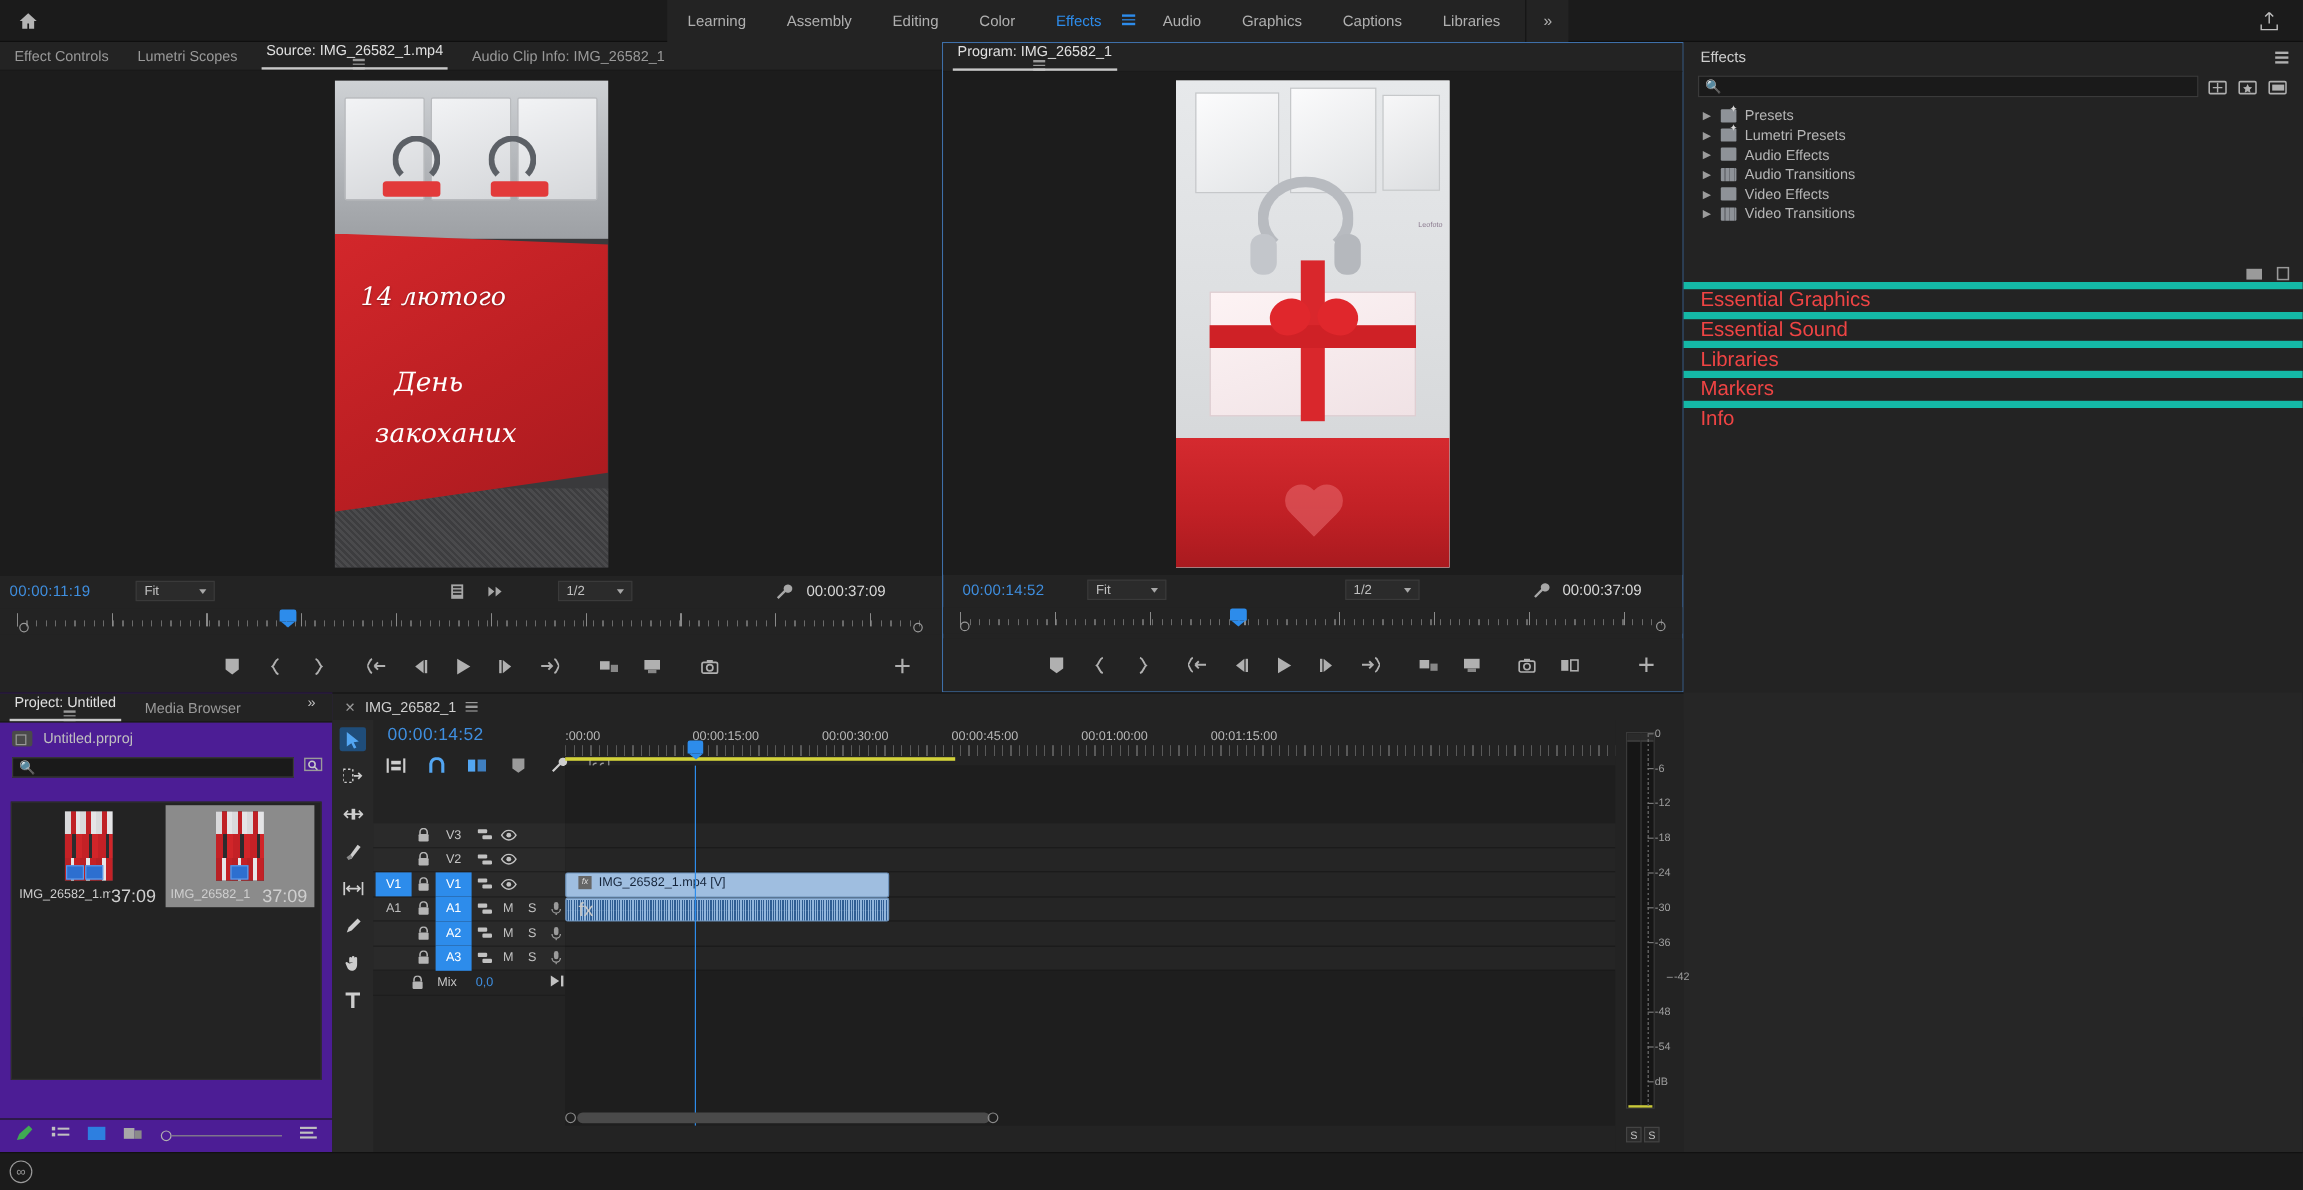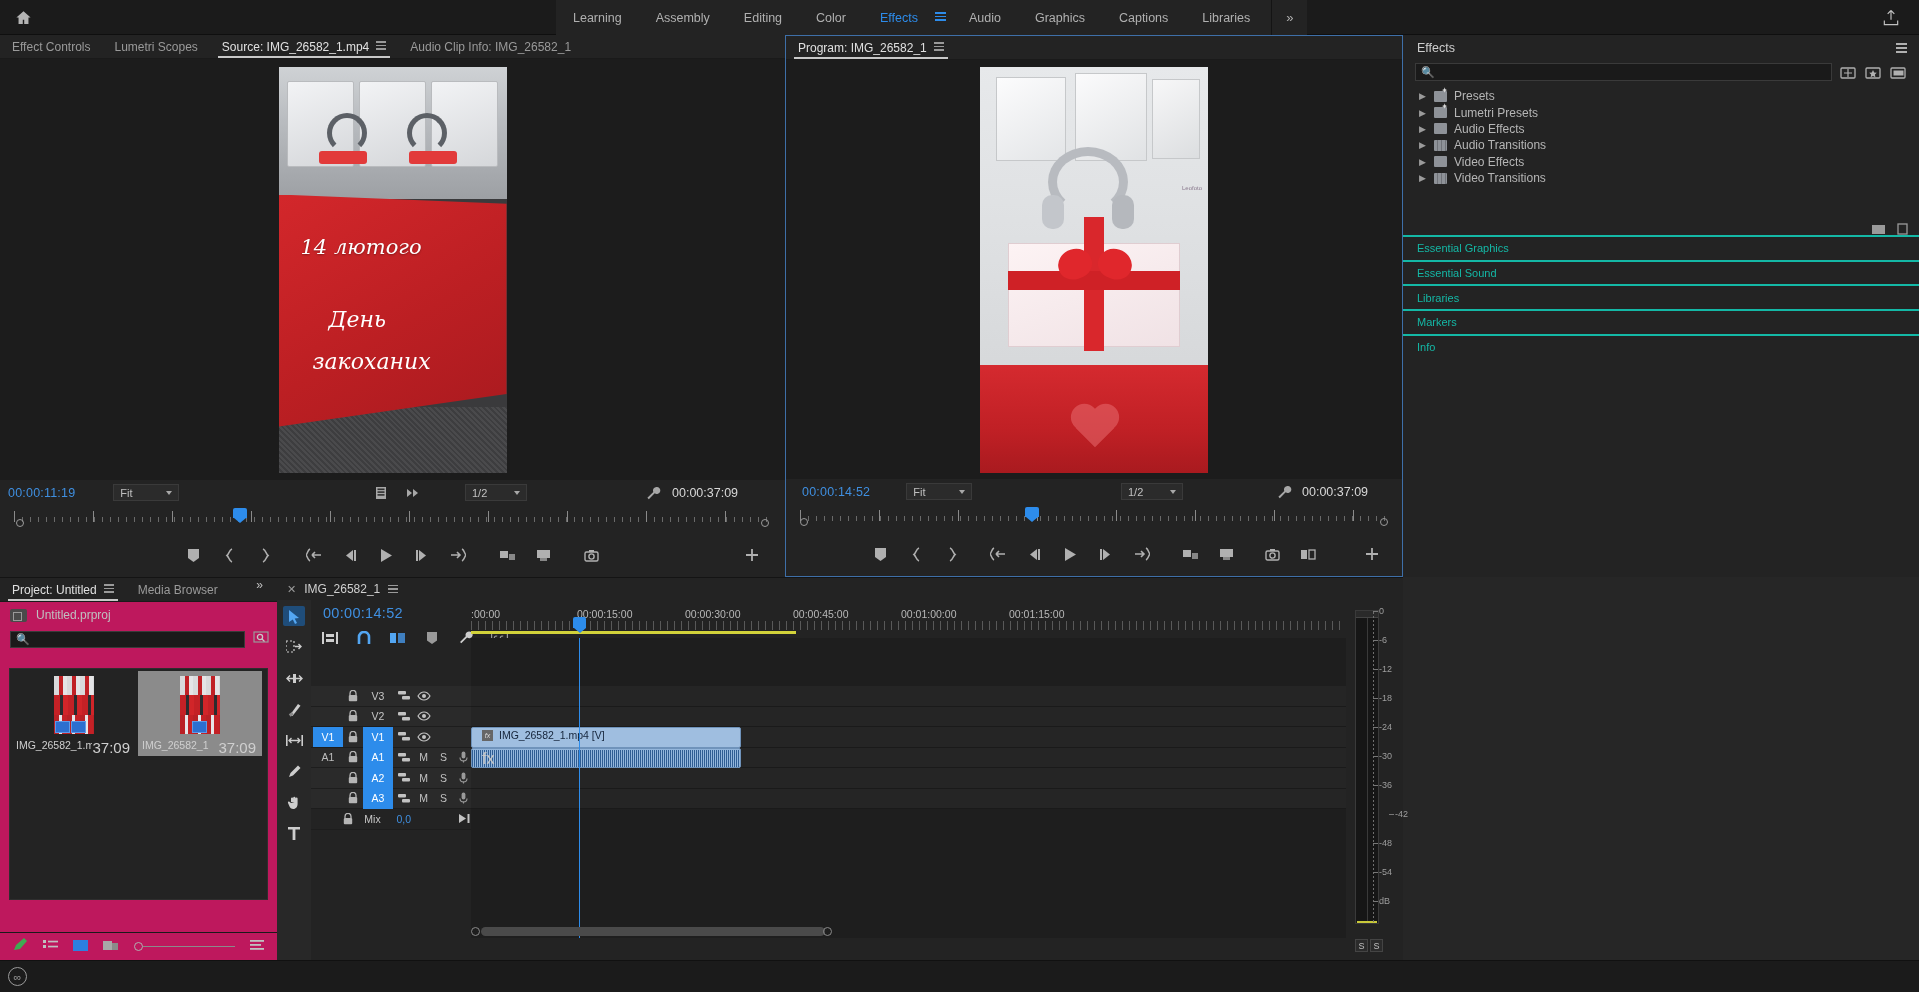--- a/index.html
+++ b/index.html
@@ -46,21 +46,21 @@
   
   .panel { position: absolute; background: #232323; }
   .panel-tabs {
     height: 24px; display: flex; align-items: stretch; background: #232323;
     border-bottom: 1px solid #1a1a1a;
   }
   .ptab {
     display: flex; align-items: center; padding: 0 12px; font-size: 12px;
     color: #9a9a9a; cursor: pointer; position: relative; white-space: nowrap;
   }
-  .ptab.active { color: #e0e0e0; }
+  .ptab.active { color: #e0e0e0; flex-direction: column; }
   .ptab.active::after {
     content: ""; position: absolute; left: 8px; right: 8px; bottom: 0; height: 2px; background: #c8c8c8;
   }
   .ptab .hamb { margin-left: 7px; display:inline-block; }
   .ptab .hamb div { width: 10px; height: 1.5px; background: #9a9a9a; margin-bottom: 2px;}
 
   
   #source-monitor { left: 0; top: 35px; width: 785px; height: 542px; background: #232323; }
   .monitor-video-area {
     position: absolute; left: 0; top: 24px; right: 0; bottom: 97px;
@@ -168,25 +168,25 @@
   .search-glyph { color:#cfcfcf; font-size:11px; }
   .efx-newbtn { width:17px;height:15px; cursor:pointer; position:relative;}
   .efx-tree { padding: 3px 0 0 0; }
   .efx-row { height:16.4px; display:flex; align-items:center; padding-left:16px; gap:7px; font-size:12px; color:#b6b6b6; cursor:pointer;}
   .efx-row .disc { width:8px; color:#9b9b9b; font-size:9px; }
   .folder { width:13px; height:11px; background:#8e9298; border-radius:1px; position:relative; flex:none;}
   .folder.star::after{ content:"✦"; position:absolute; right:-1px; top:-5px; font-size:8px; color:#d8d8d8;}
   .folder.stripe { background: repeating-linear-gradient(90deg,#8e9298 0 3px,#6f7278 3px 4px); }
   .efx-footer-icons { position:absolute; right:10px; top:186px; display:flex; gap:10px; }
   .efx-accordion { position:absolute; left:0; right:0; top:200px; }
-  .acc-item { height:24.7px; display:flex; align-items:center; padding-left:14px; font-size:11px; color:#14b8a6;
-    border-top:2px solid #14b8a6; cursor:pointer;}
+  .acc-item { height:24.7px; display:flex; align-items:center; padding-left:14px; font-size:17px; color:#ef4444;
+    border-top:6px solid #14b8a6; cursor:pointer;}
 
   
-  #project-panel { left:0; top:577px; width:277px; height:383px; background:#be185d; border-top:1px solid #141414;}
+  #project-panel { left:0; top:577px; width:277px; height:383px; background:#4c1d95; border-top:1px solid #141414;}
   .proj-head-row { display:flex; align-items:center; height:22px; padding: 4px 6px 0 10px; gap:9px;}
   .proj-file-icon { width:17px; height:13px; background:#4a4a4a; border-radius:2px; position:relative;}
   .proj-file-icon::after{content:"";position:absolute;left:3px;top:3px;width:7px;height:7px;border:1.4px solid #9a9a9a;}
   .proj-name { font-size:12px; color:#c0c0c0; }
   .proj-search-row { display:flex; align-items:center; gap:8px; padding: 6px 8px 8px 10px;}
   .proj-search { flex:1; height:17px; background:#1a1a1a; border:1px solid #3a3a3a; display:flex; align-items:center;
     padding:0 5px; gap:5px;}
   .proj-search input{ background:transparent;border:0;outline:0;color:#c0c0c0;font-size:11px;width:100%;
     font-family:"Liberation Sans",sans-serif;}
   .proj-grid { position:absolute; left:9px; top:90px; right:9px; bottom:60px; background:#232323;

